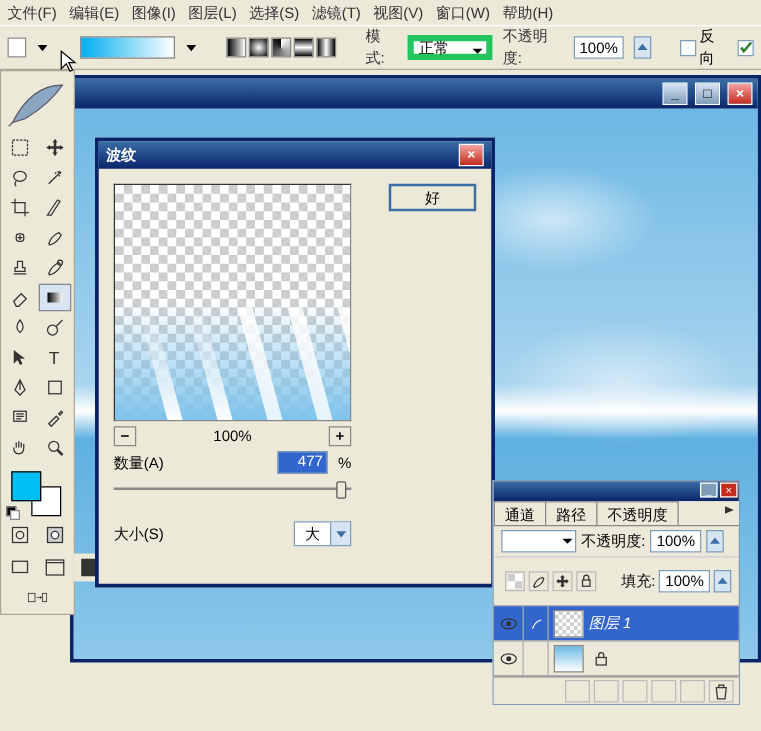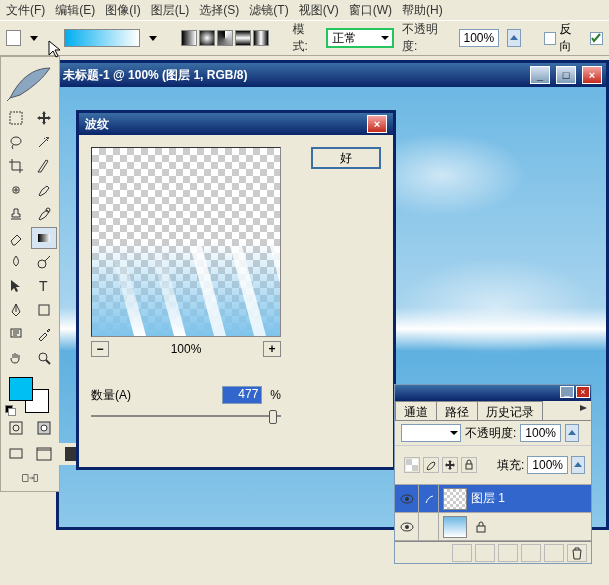--- a/index.html
+++ b/index.html
@@ -15,21 +15,21 @@
   .opt-drop svg{width:8px;height:8px;}
   .gradient-swatch { width: 80px; height: 18px; background: linear-gradient(to right, #00aeef, #fff); border: 1px solid #888; }
   .grad-type { display: flex; gap: 2px; }
   .grad-type div { width: 16px; height: 16px; border: 1px solid #888; }
   .gt1{background:linear-gradient(to right,#000,#fff);}
   .gt2{background:radial-gradient(circle,#fff,#000);}
   .gt3{background:conic-gradient(#fff,#000);}
   .gt4{background:linear-gradient(#000,#fff,#000);}
   .gt5{background:linear-gradient(to right,#000,#fff,#000);}
   .opt-label{color:#333;}
-  .opt-select{height:20px;border:2px solid #22c55e;background:#fff;padding:0 18px 0 4px;display:flex;align-items:center;position:relative;}
+  .opt-select{height:20px;border:5px solid #22c55e;background:#fff;padding:0 18px 0 4px;display:flex;align-items:center;position:relative;}
   .opt-select::after{content:"";position:absolute;right:3px;top:6px;border:4px solid transparent;border-top-color:#000;}
   .opt-num{height:18px;border:1px solid #7f9db9;background:#fff;padding:0 4px;display:flex;align-items:center;}
   .opt-arrow{width:14px;height:18px;background:#d7e4f2;border:1px solid #7f9db9;display:flex;align-items:center;justify-content:center;}
   .opt-check{display:flex;align-items:center;gap:3px;}
   .opt-check .box{width:13px;height:13px;border:1px solid #7f9db9;background:#fff;display:flex;align-items:center;justify-content:center;}
   .opt-check .box.checked{background:#fff;}
   .opt-check .box svg{width:10px;height:10px;}
 
   
   .toolbox{position:absolute;left:0;top:56px;width:60px;background:#ece9d8;border:1px solid #aca899;padding:2px;}
@@ -71,21 +71,21 @@
     linear-gradient(-45deg,#ccc 25%,transparent 25%),
     linear-gradient(45deg,transparent 75%,#ccc 75%),
     linear-gradient(-45deg,transparent 75%,#ccc 75%);
     background-size:14px 14px;background-position:0 0,0 7px,7px -7px,-7px 0;}
   .ripple-strokes{position:absolute;bottom:0;left:0;right:0;height:95px;background:linear-gradient(to top,#7fc4ec,rgba(255,255,255,0));}
   .ripple-strokes::before,.ripple-strokes::after{content:"";position:absolute;bottom:0;width:12px;height:90px;background:linear-gradient(to top,#fff,rgba(255,255,255,0));transform:skewX(15deg);}
   .ripple-strokes::before{left:30px;}
   .ripple-strokes::after{left:70px;box-shadow:40px 0 0 rgba(255,255,255,.8),80px 0 0 rgba(255,255,255,.8),120px 0 0 rgba(255,255,255,.8);}
   .zoom-row{display:flex;align-items:center;justify-content:space-between;margin-top:4px;width:190px;}
   .zoom-btn{width:18px;height:16px;border:1px solid #888;background:#ece9d8;display:flex;align-items:center;justify-content:center;font-weight:bold;}
-  .param-row{margin-top:29px;display:flex;align-items:center;gap:8px;width:190px;}
+  .param-row{margin-top:4px;display:flex;align-items:center;gap:8px;width:190px;}
   .param-row .lbl{flex:1;}
   .num-input{width:40px;height:18px;border:1px solid #7f9db9;background:#3366cc;color:#fff;padding:0 3px;text-align:right;}
   .slider{width:190px;height:20px;margin-top:2px;position:relative;}
   .slider-track{position:absolute;left:0;right:0;top:9px;height:2px;background:#888;}
   .slider-thumb{position:absolute;top:4px;width:8px;height:14px;background:#ece9d8;border:1px solid #555;border-radius:2px;}
   .size-select{display:flex;align-items:center;height:20px;border:1px solid #7f9db9;background:#fff;}
   .size-select .txt{padding:0 8px;}
   .size-select .arrow{width:16px;height:18px;background:#d7e4f2;border-left:1px solid #7f9db9;display:flex;align-items:center;justify-content:center;}
   .btn-col{display:flex;flex-direction:column;gap:6px;}
   .btn{width:70px;height:22px;border:1px solid #888;background:#ece9d8;display:flex;align-items:center;justify-content:center;}
@@ -104,21 +104,21 @@
   .panel-row .sel::after{content:"";position:absolute;right:2px;top:6px;border:4px solid transparent;border-top-color:#000;}
   .lock-row{padding:2px 6px;display:flex;align-items:center;gap:3px;border-bottom:1px solid #aaa;}
   .lock-row .i{width:16px;height:16px;border:1px solid #bbb;display:flex;align-items:center;justify-content:center;background:#ece9d8;}
   .layer{display:flex;align-items:center;height:28px;border-bottom:1px solid #aaa;}
   .layer.active{background:#3366cc;color:#fff;}
   .layer .eye{width:24px;height:100%;border-right:1px solid #aaa;display:flex;align-items:center;justify-content:center;}
   .layer .link{width:20px;height:100%;border-right:1px solid #aaa;display:flex;align-items:center;justify-content:center;}
   .layer .thumb{width:24px;height:22px;margin:0 4px;border:1px solid #888;}
   .layer .thumb.checker-thumb{background-image:linear-gradient(45deg,#ccc 25%,transparent 25%),linear-gradient(-45deg,#ccc 25%,transparent 25%),linear-gradient(45deg,transparent 75%,#ccc 75%),linear-gradient(-45deg,transparent 75%,#ccc 75%);background-size:6px 6px;background-position:0 0,0 3px,3px -3px,-3px 0;background-color:#fff;}
   .layer .thumb.bg-thumb{background:linear-gradient(#6cb8e4,#fff);}
-  .layer .name{flex:1;}
+  .layer .name{flex:1;font-style:italic;}
   .layer .lock{width:20px;display:flex;align-items:center;justify-content:center;}
   .panel-footer{position:absolute;bottom:0;left:0;right:0;height:22px;border-top:1px solid #888;display:flex;align-items:center;justify-content:flex-end;gap:3px;padding:0 4px;background:#ece9d8;}
   .panel-footer .fi{width:20px;height:18px;border:1px solid #bbb;display:flex;align-items:center;justify-content:center;}
 
   .cursor{position:absolute;left:48px;top:40px;width:14px;height:20px;z-index:1000;}
 
   svg{display:block;}
 </style>
 </head>
 <body>
@@ -180,21 +180,20 @@
     <div class="box checked">
         <svg viewBox="0 0 10 10">
           <path d="M1 5l2 3 6-7" stroke="#2a7e2a" stroke-width="2" fill="none"></path>
         </svg>
       </div>
   </div>
 </div>
 
 <div class="docwin">
   <div class="docwin-title">
-    <span>未标题-1 @ 100% (图层 1, RGB/8)</span>
     <div class="spacer"></div>
     <div class="win-btn">_</div>
     <div class="win-btn">□</div>
     <div class="win-btn close">×</div>
   </div>
   <div class="doc-canvas">
     <div class="clouds"></div>
   </div>
 </div>
 
@@ -395,37 +394,48 @@
       </div>
       <div class="param-row">
         <span class="lbl">数量(A)</span>
         <div class="num-input">477</div>
         <span>%</span>
       </div>
       <div class="slider">
         <div class="slider-track"></div>
         <div class="slider-thumb" style="left:178px"></div>
       </div>
+      <div class="param-row" style="margin-top:16px;">
+        <span class="lbl">大小(S)</span>
+        <div class="size-select">
+          <span class="txt">大</span>
+          <div class="arrow">
+              <svg width="8" height="8" viewBox="0 0 8 8">
+                <path d="M0 2h8L4 7z" fill="#3a6ea5"></path>
+              </svg>
+            </div>
+        </div>
+      </div>
     </div>
     <div class="btn-col">
       <div class="btn default">好</div>
     </div>
   </div>
 </div>
 
 <div class="panel">
   <div class="panel-title">
     <div class="mini">_</div>
     <div class="mini close">×</div>
   </div>
   <div class="panel-tabs">
 
     <div class="tab">通道</div>
     <div class="tab">路径</div>
-    <div class="tab">历史记录</div>
+    <div class="tab">不透明度</div>
     <div class="menu-triangle">
         <svg width="10" height="10" viewBox="0 0 10 10">
           <path d="M1 2l7 3-7 3z" fill="#333"></path>
         </svg>
       </div>
   </div>
   <div class="panel-row">
     <div class="sel">
         <span style="visibility:hidden">正常</span>
       </div>

